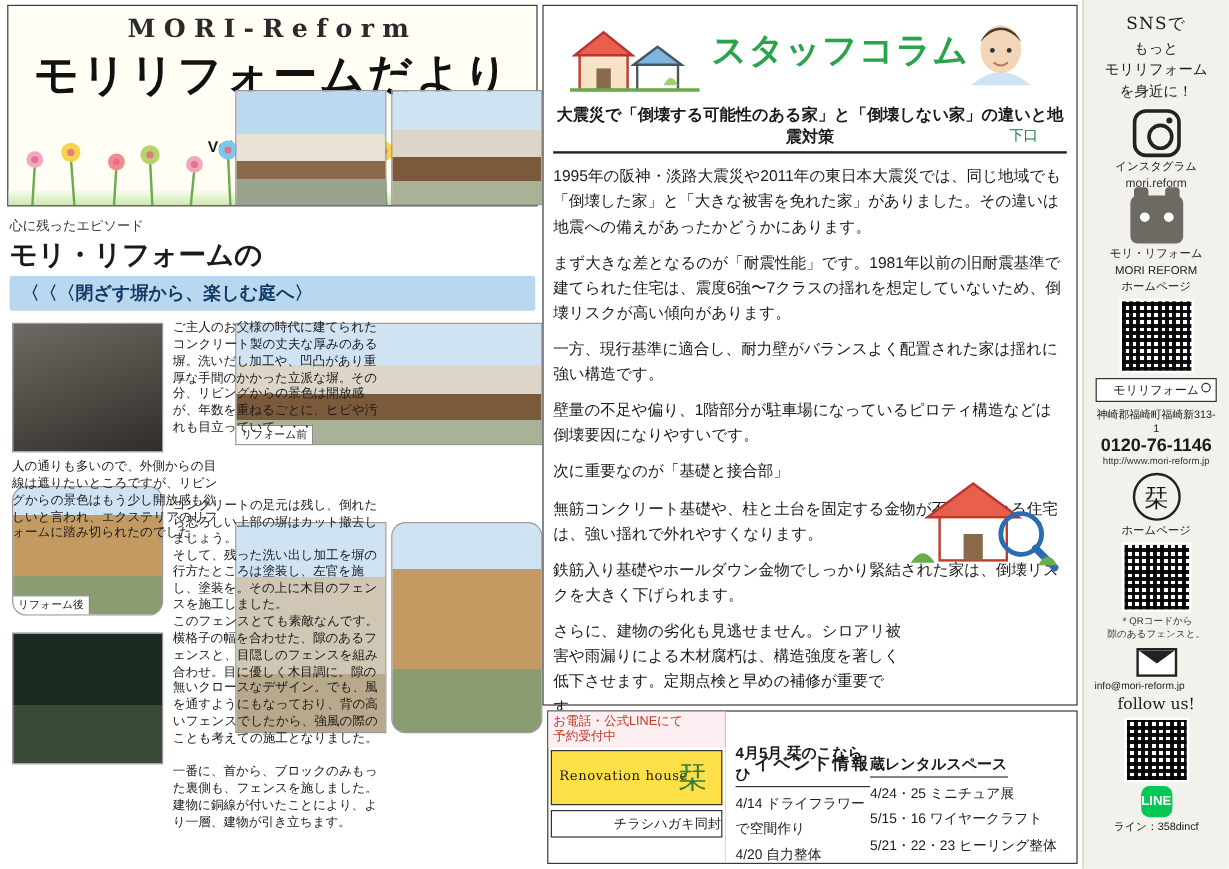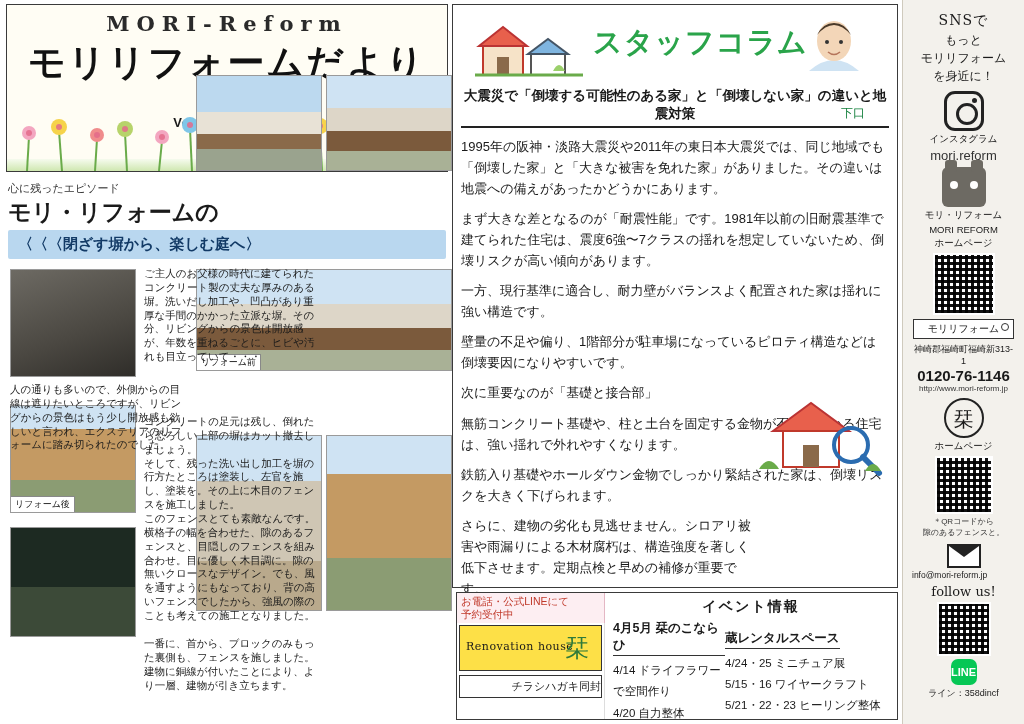--- a/index.html
+++ b/index.html
@@ -43,21 +43,21 @@
   .photo .cap {
     position:absolute; left:0; bottom:0; background:#fff; font-size:9px;
     padding:1px 4px; border:1px solid #888; border-left:0; border-bottom:0;
   }
   .ptxt { position:absolute; font-size:10.5px; line-height:1.32; color:#1a1a1a; }
 
   
   .ph-wall { background:linear-gradient(160deg,#6d6a63,#4a4741 60%,#2f2d29); }
   .ph-house1 { background:linear-gradient(180deg,#bcd9ef 0 38%,#e8e2d6 38% 62%,#8a6a4a 62% 78%,#9aa38e 78%); }
   .ph-house2 { background:linear-gradient(180deg,#cfe3f3 0 34%,#ddd6c8 34% 58%,#7b5a3c 58% 80%,#a9b196 80%); }
-  .ph-fence  { background:linear-gradient(180deg,#cfe3f3 0 22%,#c49a63 22% 70%,#8b9c73 70%); }
+  .ph-fence  { background:linear-gradient(180deg,#cfe3f3 0 22%,#c49a63 22% 70%,#8b9c73 70%);border-radius:12px; }
   .ph-garden { background:linear-gradient(180deg,#1d2a22 0 55%,#3c4a38 55%); }
   .ph-gate   { background:linear-gradient(180deg,#cfe3f3 0 26%,#cfc6b4 26% 72%,#b9a98c 72%); }
 
   
   .col-mid { width:450px; height:724px; position:relative; padding:4px 4px 0 0; }
   .mid-top { border:1px solid #3a3a3a; height:584px; position:relative; padding:4px 8px 6px 8px; background:#fff; }
   .colhead { position:relative; height:78px; }
   .staff-col-title {
     position:absolute; left:132px; top:14px; font-family:Liberation Serif, serif;
     font-size:29px; font-weight:bold; color:#2aa44a; letter-spacing:1px;
@@ -68,21 +68,21 @@
   .illus-house { position:absolute; left:12px; top:6px; width:112px; height:66px; }
 
   .mid-headline {
     font-size:13.5px; font-weight:bold; text-align:center;
     border-bottom:2px solid #222; padding-bottom:3px; margin:0 0 8px 0;
   }
   .mid-p { font-size:13px; line-height:1.62; margin:0 0 9px 0; text-indent:0; }
   .mid-illus { position:absolute; right:10px; bottom:104px; width:132px; height:96px; }
 
   .event-box { position:absolute; left:4px; right:4px; top:592px; height:128px; border:1px solid #3a3a3a; background:#fff; }
-  .ev-head { display:flex; align-items:stretch; height:30px; }
+  .ev-head { display:flex; align-items:stretch; height:30px;flex-direction:column; }
   .ev-left { width:148px; background:#fdeef2; border-right:1px solid #e4b7c4; font-size:10.5px; color:#c0392b; padding:2px 4px; line-height:1.25; }
   .ev-title { flex:1; text-align:center; font-size:14px; font-weight:bold; padding-top:5px; letter-spacing:2px; }
   .ev-body { display:flex; height:96px; }
   .ev-logo { width:148px; border-right:1px solid #ddd; position:relative; padding:2px; }
   .ev-logo-box { border:1px solid #333; height:46px; position:relative; background:#fde047; }
   .ev-logo-text { position:absolute; left:6px; top:14px; font-family:"DejaVu Serif",serif; font-size:11px; letter-spacing:0.5px; }
   .ev-logo-kanji { position:absolute; right:12px; top:6px; font-size:24px; color:#2f7a3a; font-family:"DejaVu Serif",serif; }
   .ev-chirashi { border:1px solid #333; margin-top:4px; text-align:right; font-size:11px; padding:3px 0; }
   .ev-cols { flex:1; display:flex; padding:2px 4px 0 8px;align-items:center; }
   .ev-col { flex:1; }
@@ -90,21 +90,21 @@
   .ev-item { font-size:11.5px; line-height:1.85; }
 
   
   .col-right { width:122px; height:724px; background:#f3f1ec; border-left:1px solid #cfcabd; position:relative; padding:6px 9px; }
   .sns-title { text-align:center; font-size:12px; line-height:1.5; margin-top:4px; font-family:"DejaVu Serif",serif;}
   .sns-title .big { font-size:14px; letter-spacing:1px; }
   .ig-icon { width:40px; height:40px; margin:6px auto 2px auto; border:3px solid #222; border-radius:11px; position:relative; }
   .ig-icon::before { content:""; position:absolute; left:9px; top:9px; width:16px; height:16px; border:3px solid #222; border-radius:50%; }
   .ig-icon::after { content:""; position:absolute; right:4px; top:4px; width:5px; height:5px; background:#222; border-radius:50%; }
   .r-cap { text-align:center; font-size:9.5px; margin:1px 0 2px 0; }
-  .r-sub { text-align:center; font-size:13px; margin-bottom:4px; color:#333; }
+  .r-sub { text-align:center; font-size:10px; margin-bottom:4px; color:#333; }
   .mori-mascot { width:44px; height:40px; margin:4px auto 2px auto; background:#6d6a63; border-radius:6px; position:relative; }
   .mori-mascot::before, .mori-mascot::after { content:""; position:absolute; top:-7px; width:12px; height:12px; background:#6d6a63; border-radius:3px; }
   .mori-mascot::before { left:3px; } .mori-mascot::after { right:3px; }
   .m-eye { position:absolute; top:14px; width:8px; height:8px; background:#fff; border-radius:50%; }
   .qr { background:
       repeating-linear-gradient(90deg,#111 0 3px,#fff 3px 6px),
       repeating-linear-gradient(0deg,#111 0 3px,#fff 3px 6px);
       background-blend-mode:multiply; margin:3px auto; border:2px solid #fff; }
   .search-box { border:1px solid #333; background:#fff; font-size:10px; text-align:center; padding:2px 0; margin:4px 1px; position:relative;}
   .search-box .mag { position:absolute; right:4px; top:3px; width:8px; height:8px; border:1.5px solid #333; border-radius:50%; }

